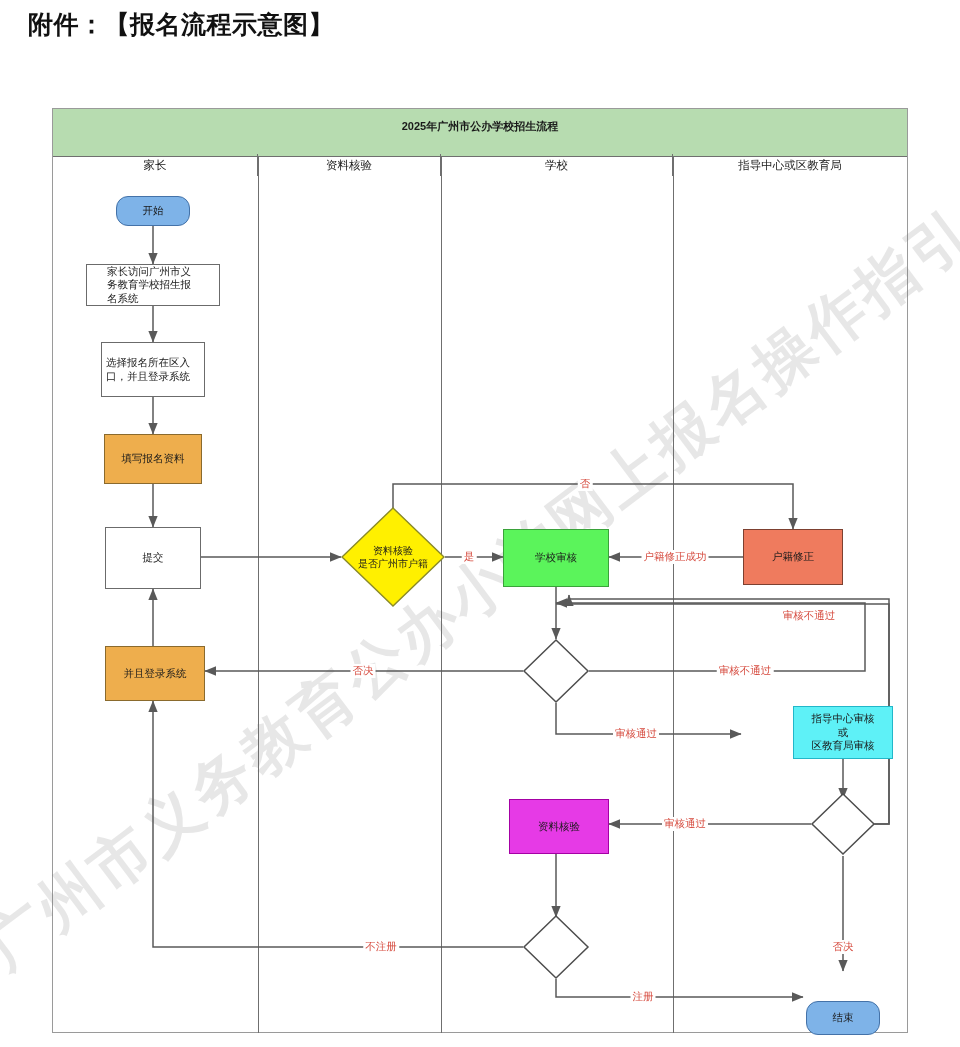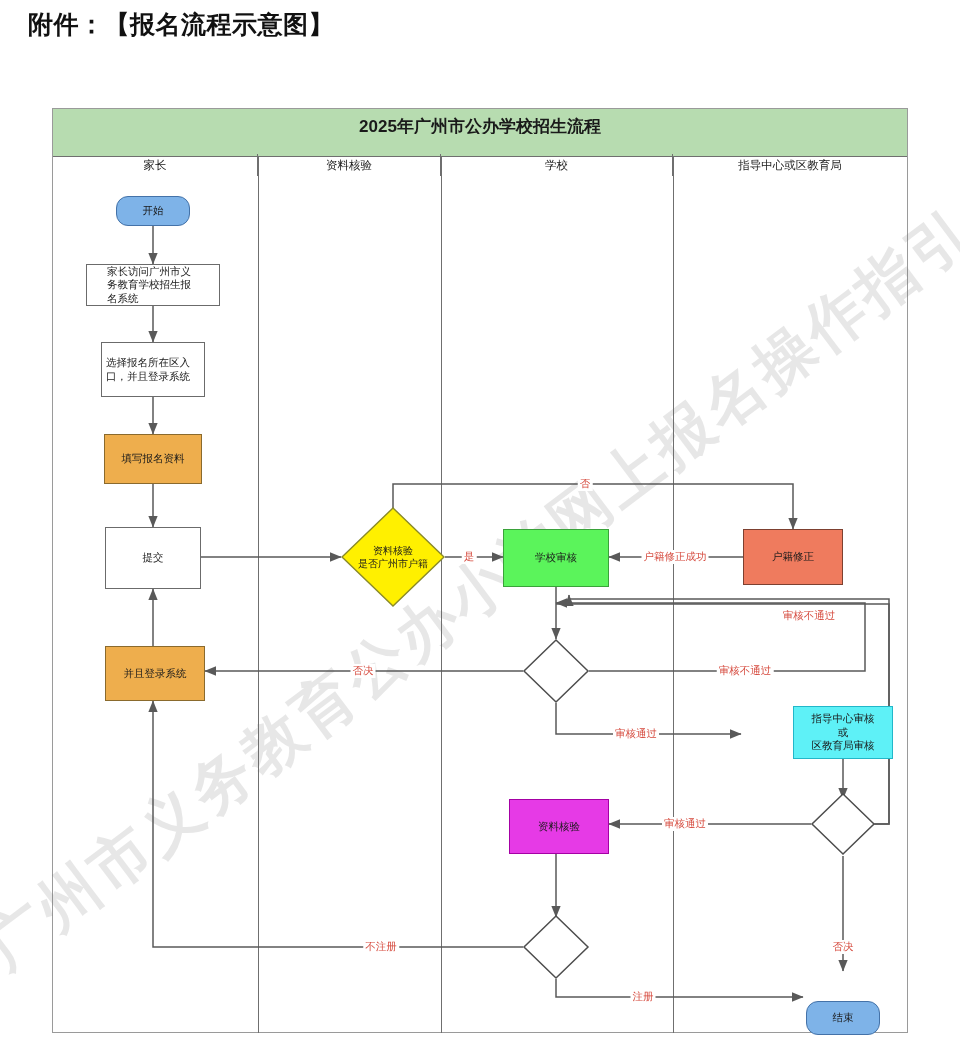--- a/index.html
+++ b/index.html
@@ -40,21 +40,21 @@
     left: 0;
     top: 0;
     width: 100%;
     height: 36px;
     background: #b7dcb0;
     border-bottom: 1px solid #6f6f6f;
     box-sizing: border-box;
     display: flex;
     align-items: center;
     justify-content: center;
-    font-size: 17px;
+    font-size: 11px;
     font-weight: bold;
     color: #1a1a1a;
   }
   .band-lanes {
     position: absolute;
     left: 0;
     top: 25px;
     width: 100%;
     height: 23px;
     background: #b7dcb0;

